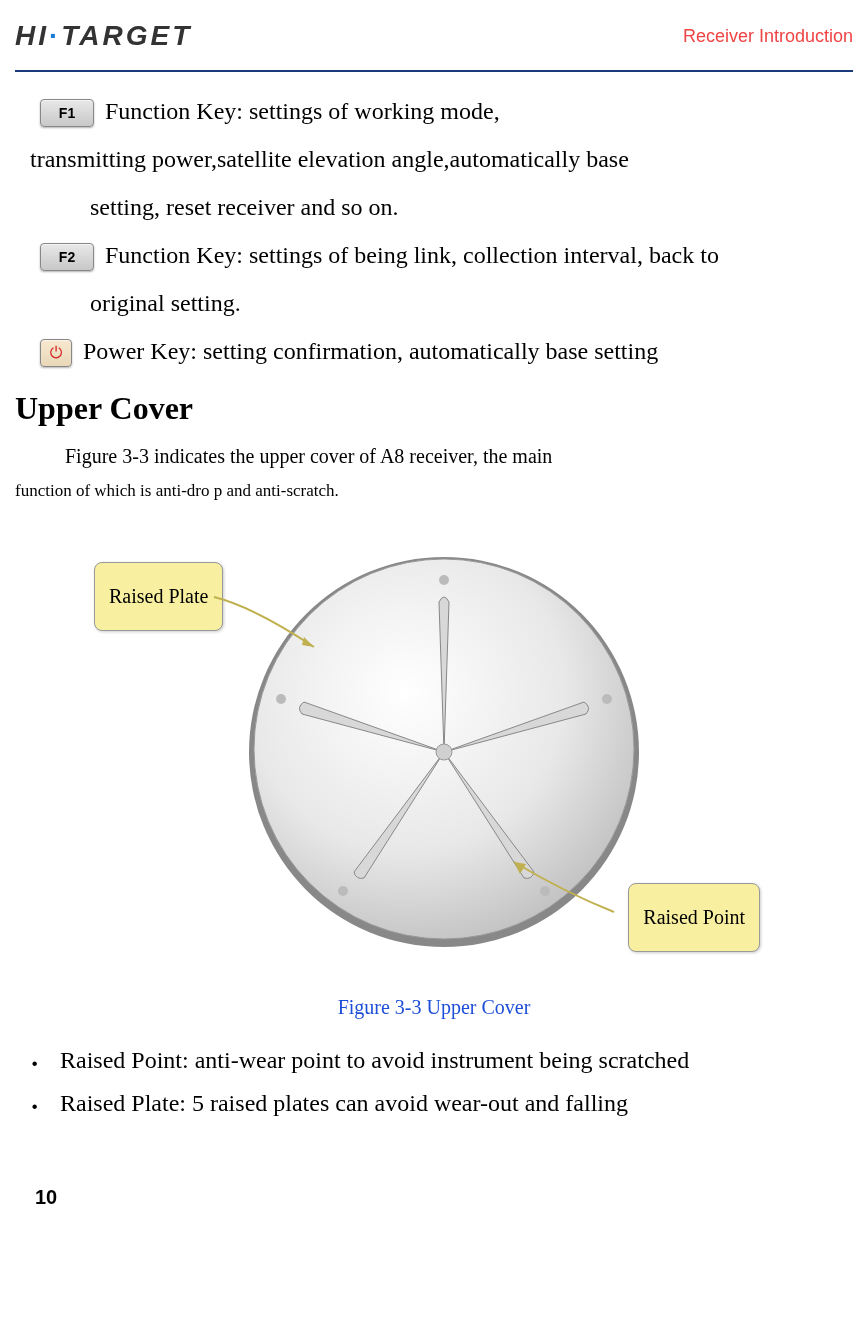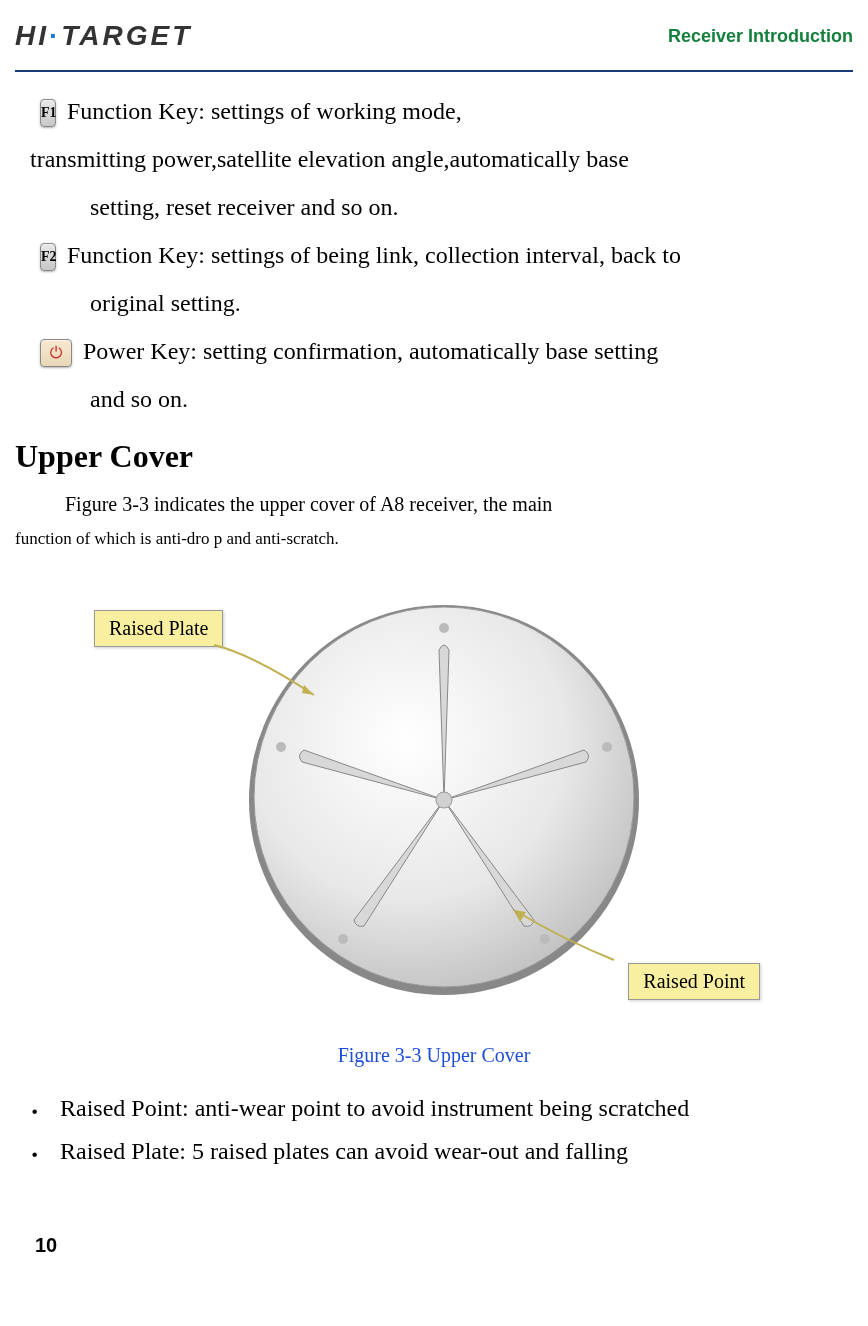--- a/index.html
+++ b/index.html
@@ -27,35 +27,35 @@
       font-weight: bold;
       font-style: italic;
       letter-spacing: 3px;
       color: #333;
     }
     .logo-dot {
       color: #1a7ad4;
       font-style: normal;
     }
     .header-title {
-      color: #15803d;
-      font-weight: bold;
+      color: #ef4444;
+      font-weight: normal;
       font-size: 18px;
       font-family: Arial, sans-serif;
     }
     .key-icon {
       display: inline-block;
-      width: 16px;
+      width: 54px;
       height: 28px;
       background: linear-gradient(to bottom, #e8e8e8, #c8c8c8);
       border: 1px solid #888;
       border-radius: 4px;
       text-align: center;
       line-height: 26px;
-      font-family: Liberation Serif, serif;
+      font-family: Liberation Sans, sans-serif;
       font-weight: bold;
       font-size: 14px;
       vertical-align: middle;
       margin-right: 5px;
       box-shadow: inset 0 1px 0 rgba(255,255,255,0.5), 0 1px 2px rgba(0,0,0,0.3);
     }
     .power-icon {
       display: inline-block;
       width: 32px;
       height: 28px;
@@ -101,22 +101,22 @@
       line-height: 1.9;
     }
     .figure-container {
       text-align: center;
       margin: 25px 0 20px 0;
     }
     .callout {
       position: absolute;
       background: #f8f0a0;
       border: 1px solid #999;
-      border-radius: 0;
-      padding: 6px 14px;
+      border-radius: 8px;
+      padding: 22px 14px;
       font-family: "Times New Roman", serif;
       font-size: 20px;
       box-shadow: 1px 1px 3px rgba(0,0,0,0.2);
     }
     .figure-wrapper {
       position: relative;
       display: inline-block;
       width: 700px;
       height: 450px;
     }
@@ -174,21 +174,20 @@
   <div class="body-text-indent">setting, reset receiver and so on.</div>
 
   <div class="body-text">
     <span class="key-icon">F2</span><span> Function Key: settings of being link, collection interval, back to</span>
   </div>
   <div class="body-text-indent">original setting.</div>
 
   <div class="body-text">
     <span class="power-icon">⏻</span><span> Power Key: setting confirmation, automatically base setting</span>
   </div>
-  <div class="body-text-indent">and so on.</div>
 
   <h2>Upper Cover</h2>
   <div class="section-intro">Figure 3-3 indicates the upper cover of A8 receiver, the main</div>
   <div class="section-intro-cont">function of which is anti-dro p and anti-scratch.</div>
 
   <div class="figure-container">
     <div class="figure-wrapper">
       <svg class="disc" viewBox="0 0 400 400">
         <defs>
           <radialGradient id="discGrad" cx="40%" cy="35%" r="70%">

